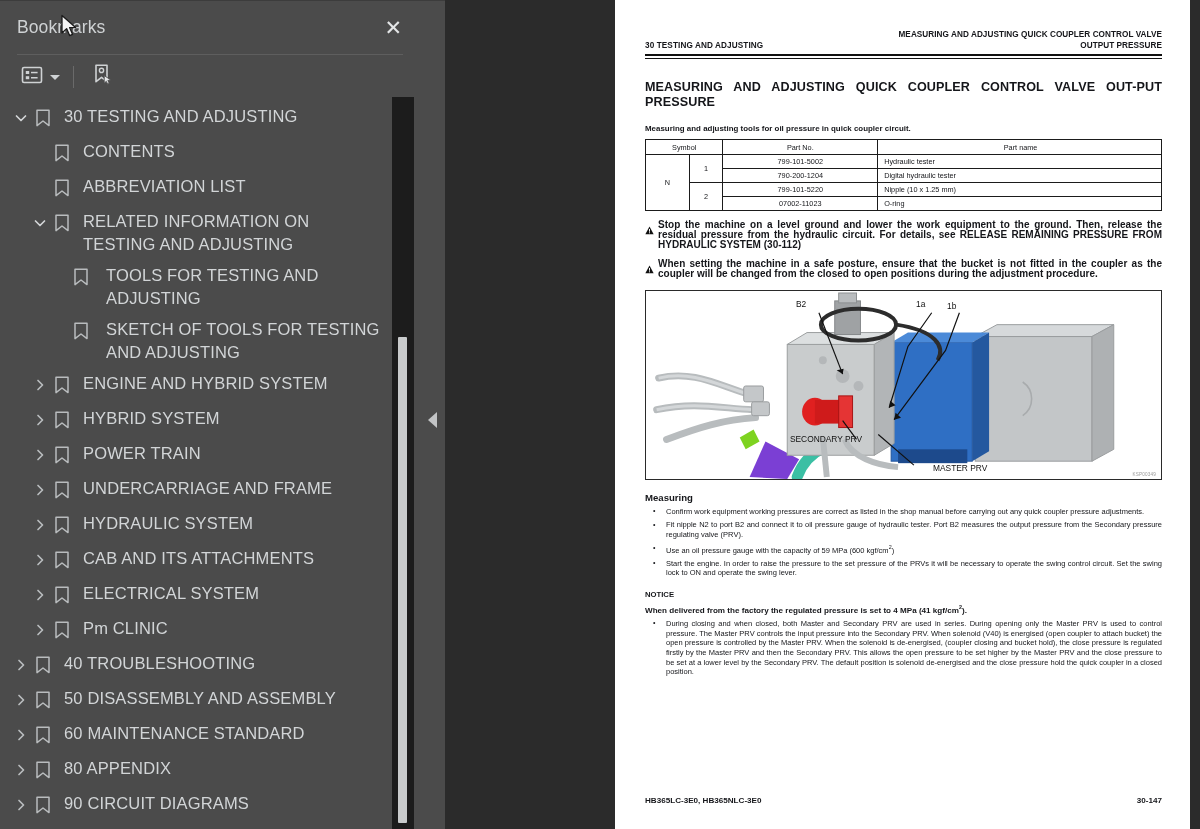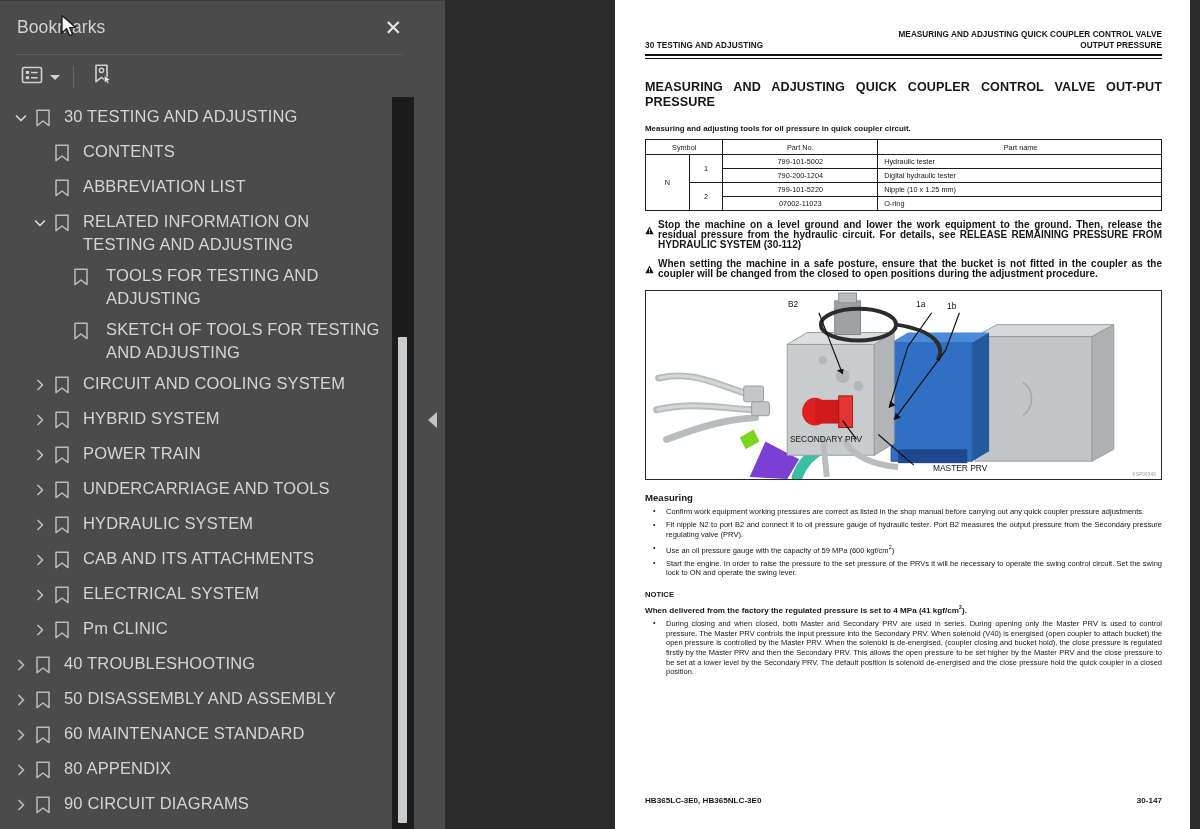--- a/index.html
+++ b/index.html
@@ -295,21 +295,21 @@
           <span class="twisty">
             <svg width="14" height="14" viewBox="0 0 14 14">
               <path d="M5 2.5 L9.5 7 L5 11.5" fill="none" stroke="#b9bcbe" stroke-width="1.7" stroke-linecap="round" stroke-linejoin="round"></path>
             </svg>
           </span>
           <span class="bmk">
             <svg width="16" height="18" viewBox="0 0 16 18">
               <path d="M2 1.2 h12 v15.4 l-6 -4.6 l-6 4.6 z" fill="none" stroke="#b9bcbe" stroke-width="1.5" stroke-linejoin="round"></path>
             </svg>
           </span>
-          <span class="node-label">CIRCUIT AND COOLING SYSTEM</span>
+          <span class="node-label">ENGINE AND HYBRID SYSTEM</span>
         </div>
         <div class="node lvl-1">
           <span class="twisty">
             <svg width="14" height="14" viewBox="0 0 14 14">
               <path d="M5 2.5 L9.5 7 L5 11.5" fill="none" stroke="#b9bcbe" stroke-width="1.7" stroke-linecap="round" stroke-linejoin="round"></path>
             </svg>
           </span>
           <span class="bmk">
             <svg width="16" height="18" viewBox="0 0 16 18">
               <path d="M2 1.2 h12 v15.4 l-6 -4.6 l-6 4.6 z" fill="none" stroke="#b9bcbe" stroke-width="1.5" stroke-linejoin="round"></path>
@@ -334,21 +334,21 @@
           <span class="twisty">
             <svg width="14" height="14" viewBox="0 0 14 14">
               <path d="M5 2.5 L9.5 7 L5 11.5" fill="none" stroke="#b9bcbe" stroke-width="1.7" stroke-linecap="round" stroke-linejoin="round"></path>
             </svg>
           </span>
           <span class="bmk">
             <svg width="16" height="18" viewBox="0 0 16 18">
               <path d="M2 1.2 h12 v15.4 l-6 -4.6 l-6 4.6 z" fill="none" stroke="#b9bcbe" stroke-width="1.5" stroke-linejoin="round"></path>
             </svg>
           </span>
-          <span class="node-label">UNDERCARRIAGE AND TOOLS</span>
+          <span class="node-label">UNDERCARRIAGE AND FRAME</span>
         </div>
         <div class="node lvl-1">
           <span class="twisty">
             <svg width="14" height="14" viewBox="0 0 14 14">
               <path d="M5 2.5 L9.5 7 L5 11.5" fill="none" stroke="#b9bcbe" stroke-width="1.7" stroke-linecap="round" stroke-linejoin="round"></path>
             </svg>
           </span>
           <span class="bmk">
             <svg width="16" height="18" viewBox="0 0 16 18">
               <path d="M2 1.2 h12 v15.4 l-6 -4.6 l-6 4.6 z" fill="none" stroke="#b9bcbe" stroke-width="1.5" stroke-linejoin="round"></path>
@@ -608,21 +608,21 @@
               <path d="M210 150 L196 131"></path>
               <path d="M268 176 L232 145"></path>
             </g>
 
             <g fill="#111">
               <path d="M196 84 l-6 -4 l7 -1.5 z"></path>
               <path d="M243 118 l1 -7 l5.5 4.5 z"></path>
               <path d="M248 130 l1.5 -7 l5.5 5 z"></path>
             </g>
           </svg>
-          <span class="cal" style="left:142px; top:8px;">B2</span>
+          <span class="cal" style="left:150px; top:8px;">B2</span>
           <span class="cal" style="left:270px; top:8px;">1a</span>
           <span class="cal" style="left:301px; top:10px;">1b</span>
           <span class="cal" style="left:143px; top:143px; width:74px; white-space:normal; text-align:center;">SECONDARY PRV</span>
           <span class="cal" style="left:257px; top:172px;padding-left:30px;">MASTER PRV</span>
           <span class="fig-code">KSP00349</span>
         </div>
 
         <h2 class="sec">Measuring</h2>
         <ul class="bul" id="measuring-list">
             <li>Confirm work equipment working pressures are correct as listed in the shop manual before carrying out any quick coupler pressure adjustments.</li>

